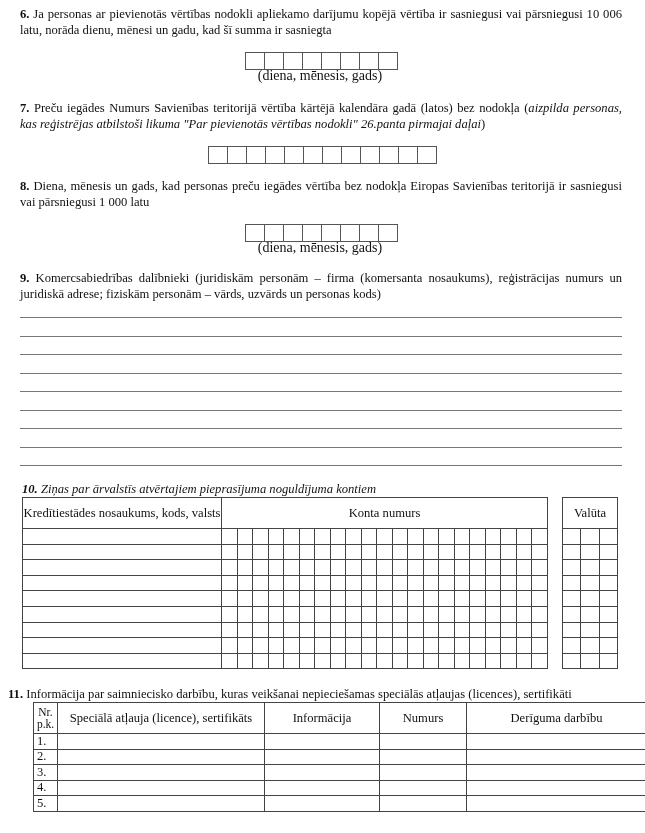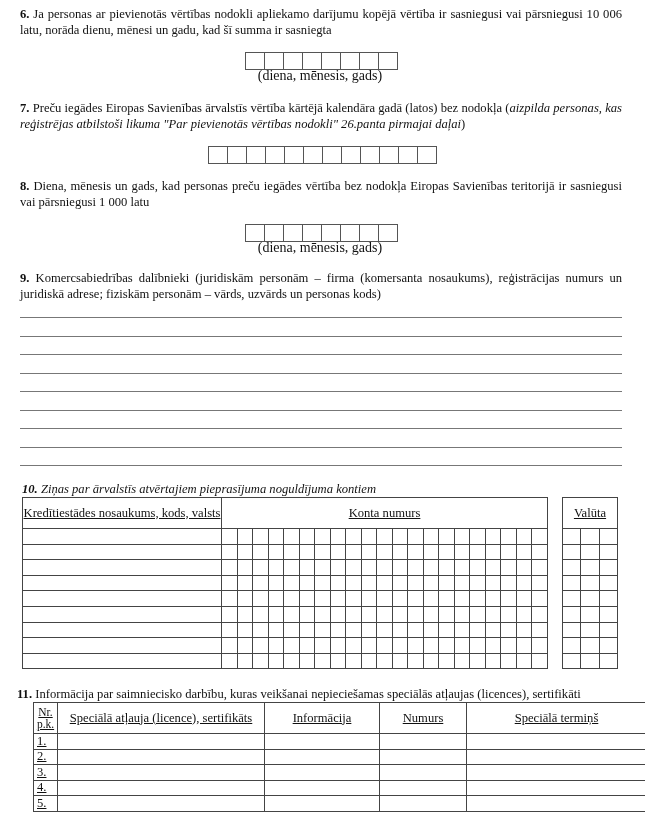--- a/index.html
+++ b/index.html
@@ -5,21 +5,21 @@
   html, body { margin:0; padding:0; background:#ffffff; }
   body { width:645px; height:833px; position:relative; overflow:hidden;
          font-family:"Liberation Serif","DejaVu Serif",serif; color:#111; font-size:12.6px; }
   .abs { position:absolute; }
   .para { position:absolute; left:20px; width:602px; line-height:16px; text-align:justify; }
   .para b { font-weight:bold; }
   .boxes { position:absolute; display:flex; border-left:1px solid #555; }
   .boxes .cell { width:18px; height:16px; border:1px solid #555; border-left:none; box-sizing:content-box; }
   .caption { position:absolute; text-align:center; font-size:14px; line-height:14px; }
   .rule { position:absolute; left:20px; width:602px; height:0; border-top:1px solid #777; }
-  table { border-collapse:collapse; position:absolute; table-layout:fixed;text-decoration:underline; }
+  table { border-collapse:collapse; position:absolute; table-layout:fixed; }
   td, th { border:1px solid #444; padding:0; font-weight:normal; font-size:12.6px; line-height:13px; text-align:center; vertical-align:middle; }
   .t10 td { height:14.6px; }
   .t11 td { height:14.5px; text-align:left; padding-left:3px; }
   .t11 th { height:30px; }
 </style>
 </head>
 <body>
 
 <div class="para" style="top:6px;">
   <b>6.</b><span> Ja personas ar pievienotās vērtības nodokli apliekamo darījumu kopējā vērtība ir sasniegusi vai pārsniegusi 10 006 latu, norāda dienu, mēnesi un gadu, kad šī summa ir sasniegta</span>
@@ -30,21 +30,21 @@
     <div class="cell"></div>
     <div class="cell"></div>
     <div class="cell"></div>
     <div class="cell"></div>
     <div class="cell"></div>
     <div class="cell"></div>
   </div>
 <div class="caption" style="left:230px; width:180px; top:69px;">(diena, mēnesis, gads)</div>
 
 <div class="para" style="top:100px;">
-  <b>7.</b><span> Preču iegādes Eiropas Savienības ārvalstīs vērtība kārtējā kalendāra gadā (latos) bez nodokļa (</span><i>aizpilda personas, kas reģistrējas atbilstoši likuma "Par pievienotās vērtības nodokli" 26.panta pirmajai daļai</i><span>)</span>
+  <b>7.</b><span> Preču iegādes Numurs Savienības teritorijā vērtība kārtējā kalendāra gadā (latos) bez nodokļa (</span><i>aizpilda personas, kas reģistrējas atbilstoši likuma "Par pievienotās vērtības nodokli" 26.panta pirmajai daļai</i><span>)</span>
 </div>
 <div class="boxes" id="boxes7" style="left:208px; top:146px;">
     <div class="cell"></div>
     <div class="cell"></div>
     <div class="cell"></div>
     <div class="cell"></div>
     <div class="cell"></div>
     <div class="cell"></div>
     <div class="cell"></div>
     <div class="cell"></div>
@@ -385,38 +385,38 @@
         <td></td>
       </tr>
       <tr>
         <td></td>
         <td></td>
         <td></td>
       </tr>
     </tbody>
 </table>
 
-<div class="abs" style="left:17px; top:686px; line-height:16px; white-space:nowrap;">
+<div class="abs" style="left:8px; top:686px; line-height:16px; white-space:nowrap;">
   <b>11.</b><span> Informācija par saimniecisko darbību, kuras veikšanai nepieciešamas speciālās atļaujas (licences), sertifikāti</span>
 </div>
 <table class="t11" style="left:33px; top:702px; width:613px;">
   <colgroup>
     <col style="width:24px">
       <col style="width:207px">
       <col style="width:115px">
       <col style="width:87px">
       <col style="width:180px">
   </colgroup>
   <thead>
     <tr>
       <th style="font-size:11.5px; line-height:12px;">Nr. p.k.</th>
       <th>Speciālā atļauja (licence), sertifikāts</th>
       <th>Informācija</th>
       <th>Numurs</th>
-      <th>Speciālā termiņš</th>
+      <th>Derīguma darbību</th>
     </tr>
   </thead>
   <tbody id="t11body">
       <tr>
         <td>1.</td>
         <td></td>
         <td></td>
         <td></td>
         <td></td>
       </tr>

